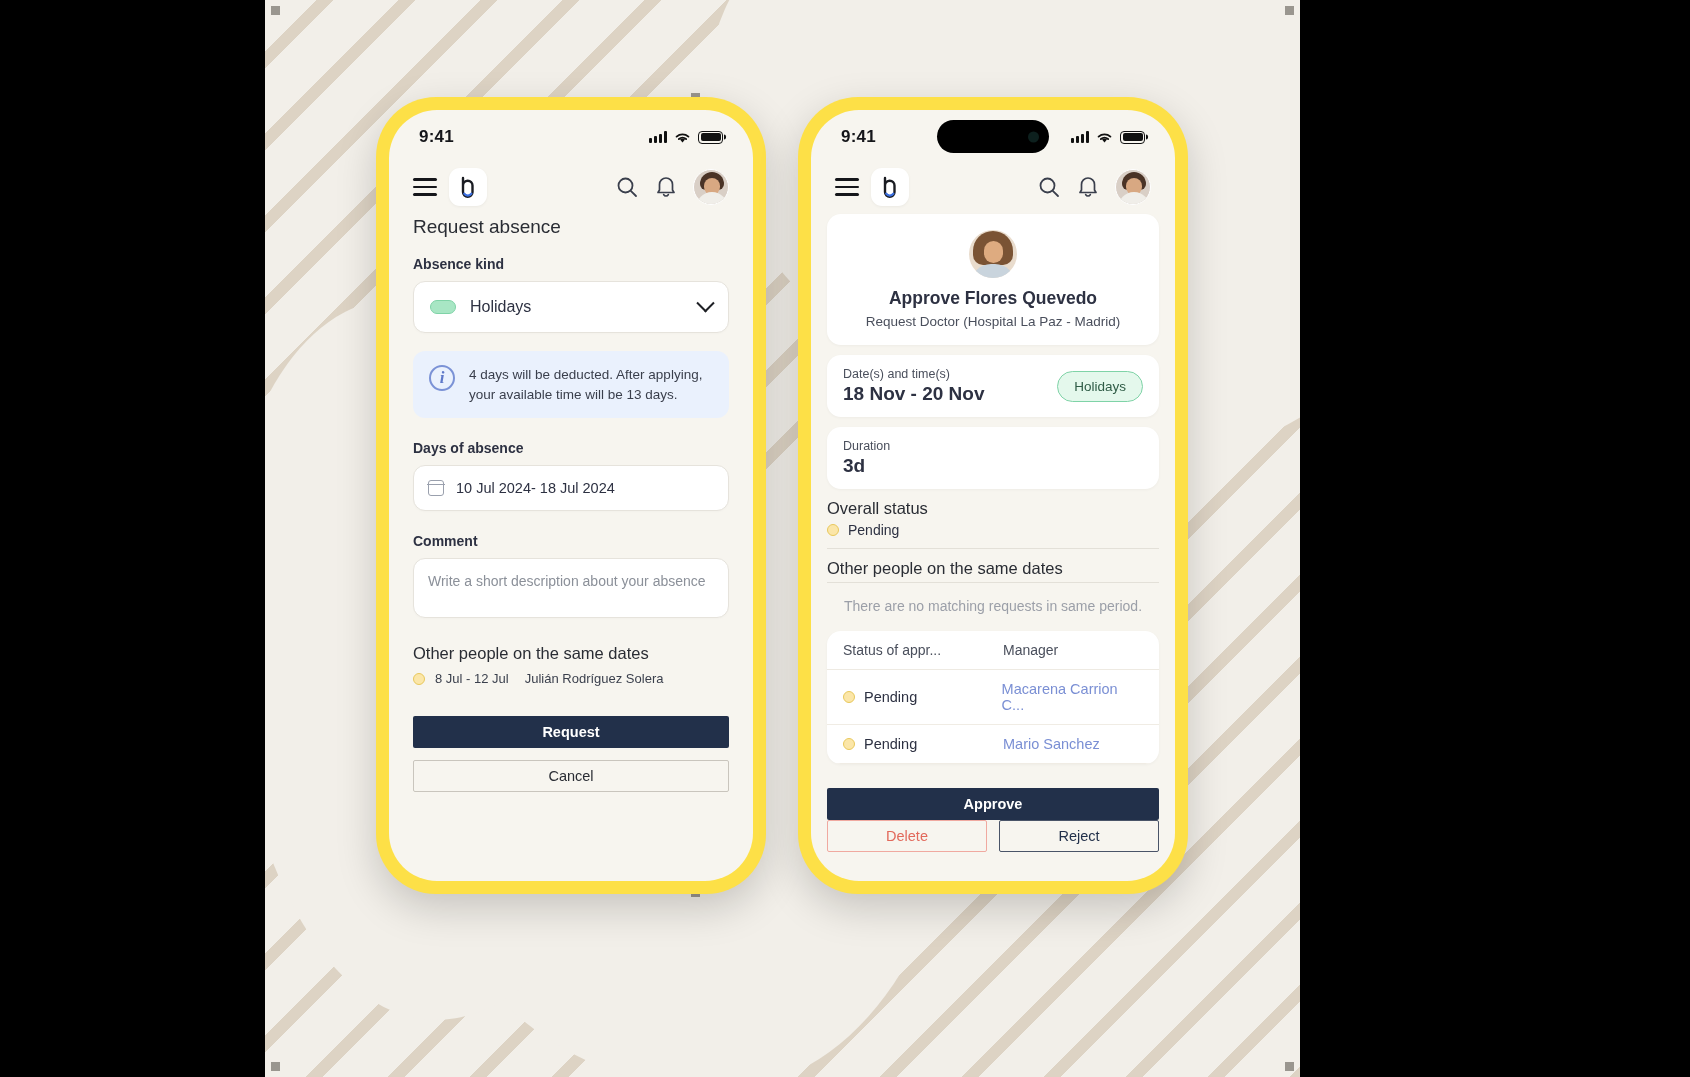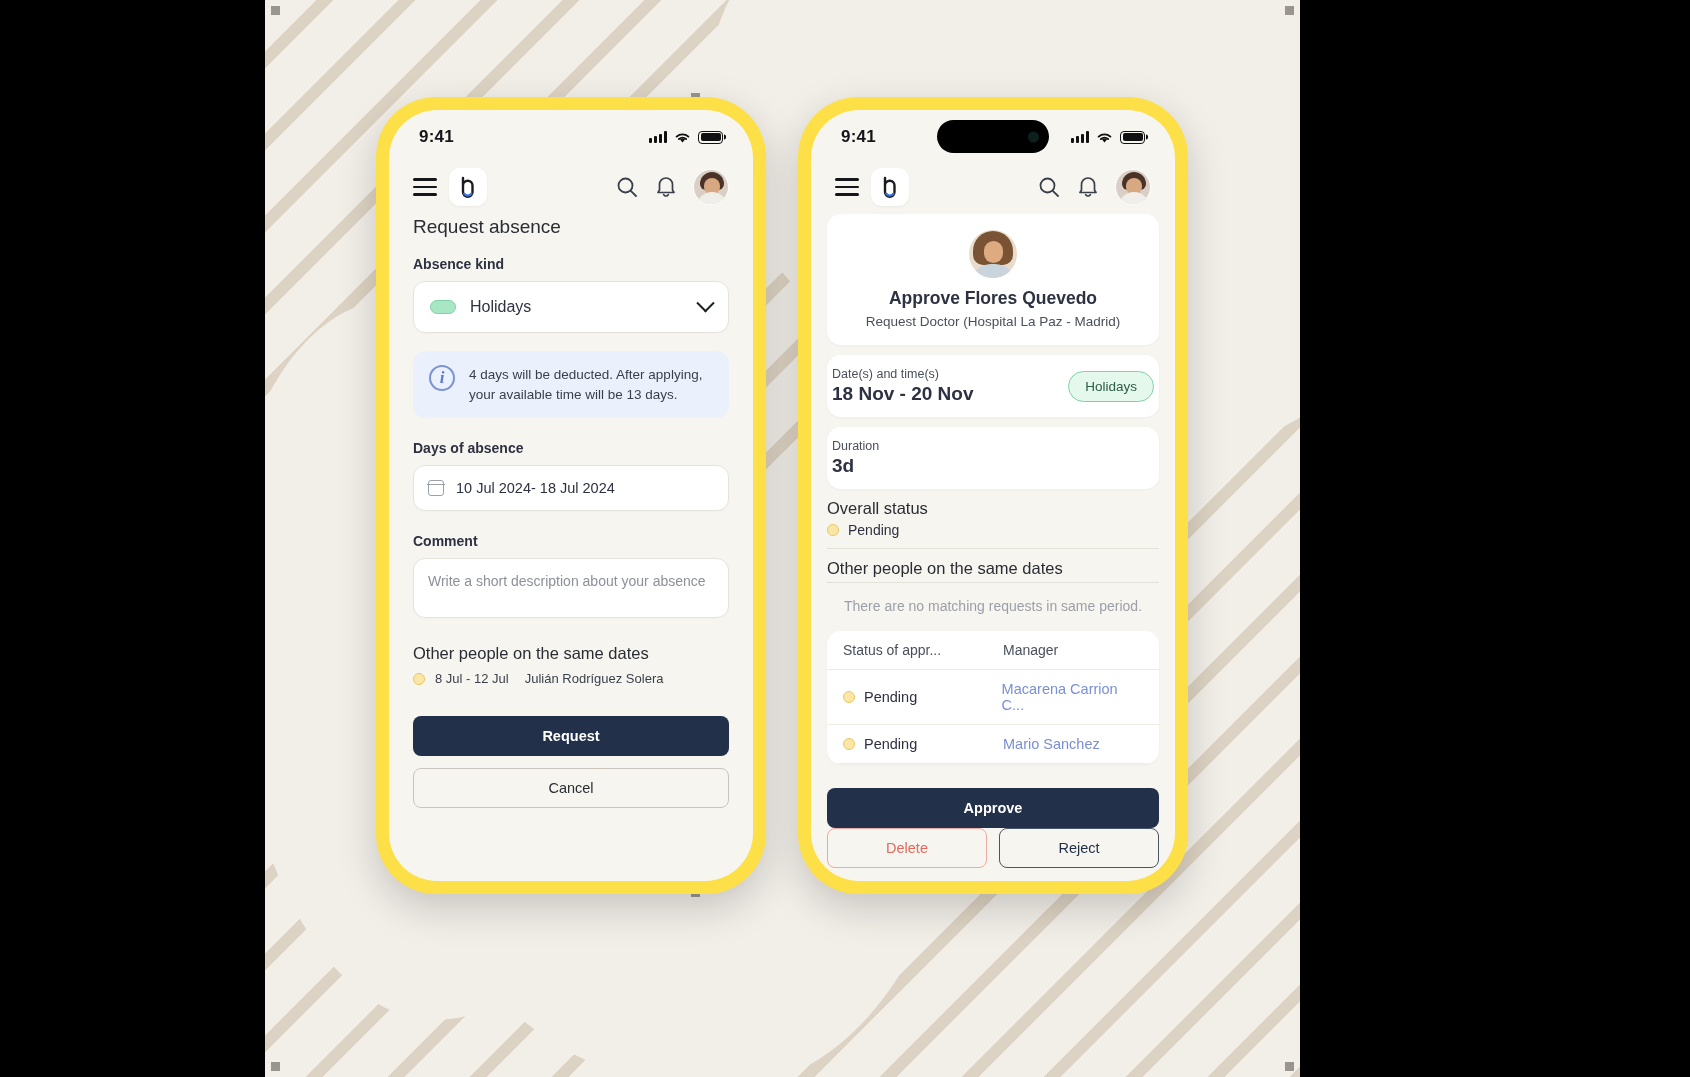--- a/index.html
+++ b/index.html
@@ -228,21 +228,21 @@
   }
   .people-row { display: flex; align-items: center; gap: 10px; }
   .dot-yellow {
     width: 12px; height: 12px; border-radius: 50%;
     background: #fbe6a8; border: 1.5px solid #e8c85c; flex: 0 0 auto;
   }
   .people-date { font-size: 13px; color: #3a3f4c; }
   .people-name { font-size: 13px; color: #3a3f4c; margin-left: 6px; }
 
   .btn {
-    height: 40px; border-radius: 8px;
+    height: 32px; border-radius: 2px;
     display: flex; align-items: center; justify-content: center;
     font-size: 14.5px; cursor: pointer; margin-top: 12px;
   }
   .btn-primary { background: #22304a; color: #fff; font-weight: 600; }
   .btn-outline { background: transparent; border: 1.4px solid #c9c5bd; color: #2a2d34; }
 
   
   .card {
     background: #fff; border-radius: 14px;
     margin: 0 16px 10px 16px;
@@ -254,21 +254,21 @@
     margin: 0 auto 10px auto; overflow: hidden; position: relative;
     background: #e9dccd;
   }
   .profile-av .hair { position:absolute; left:4px; top:1px; width:40px; height:34px; background:#7a5334; border-radius:20px 20px 10px 10px; }
   .profile-av .face { position:absolute; left:15px; top:11px; width:19px; height:22px; background:#deab80; border-radius:10px; }
   .profile-av .body { position:absolute; left:2px; bottom:-6px; width:44px; height:20px; background:#c9d4dd; border-radius:22px 22px 0 0; }
   .profile-name { font-size: 17.5px; font-weight: 700; color: #2d3142; }
   .profile-role { font-size: 13.5px; color: #4a4f5c; margin-top: 5px; }
 
   .row-card {
-    padding: 12px 5px; display: flex; align-items: center; gap: 10px;
+    padding: 12px 16px; display: flex; align-items: center; gap: 10px;
   }
   .row-main { flex: 1; }
   .row-label { font-size: 12.5px; color: #4a4f5c; }
   .row-value { font-size: 19px; font-weight: 700; color: #2d3142; margin-top: 2px; }
   .badge-green {
     background: #e4f8ec; border: 1.4px solid #7fd3a7; color: #2f5c46;
     border-radius: 18px; padding: 7px 16px; font-size: 13.5px;
   }
 
   .rc-title { font-size: 16.5px; color: #2a2d34; margin: 10px 16px 4px 16px; }

